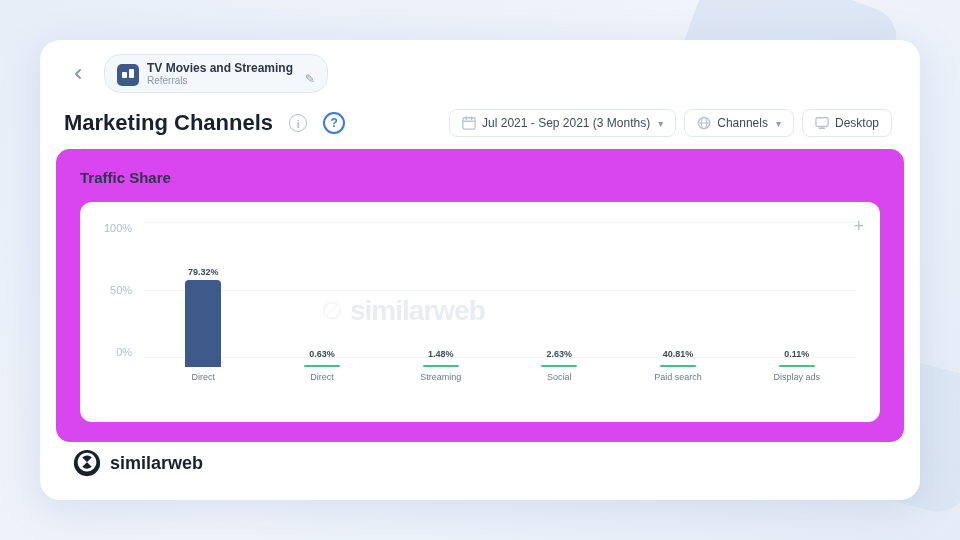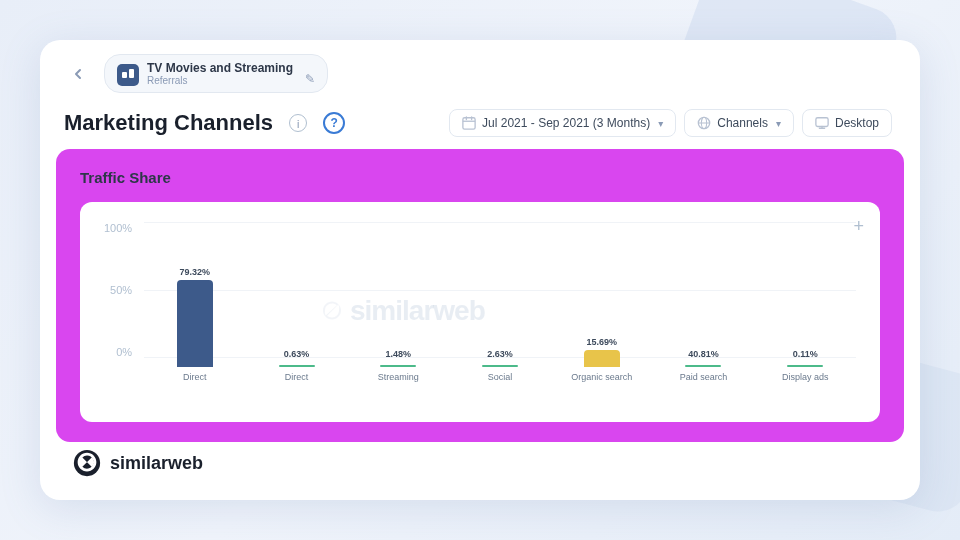--- a/index.html
+++ b/index.html
@@ -367,25 +367,20 @@
             <div class="bar-underline" style="background: rgb(76, 186, 138);"></div>
             <div class="bar-label">Streaming</div>
           </div>
           <div class="bar-group">
             <div class="bar-pct">2.63%</div>
             <div class="bar" style="height: 2px; background: transparent;"></div>
             <div class="bar-underline" style="background: rgb(76, 186, 138);"></div>
             <div class="bar-label">Social</div>
           </div>
           <div class="bar-group">
-            <div class="bar-pct">15.69%</div>
-            <div class="bar" style="height: 17.259px; background: rgb(232, 196, 74);"></div>
-            <div class="bar-label">Organic search</div>
-          </div>
-          <div class="bar-group">
             <div class="bar-pct">40.81%</div>
             <div class="bar" style="height: 2px; background: transparent;"></div>
             <div class="bar-underline" style="background: rgb(76, 186, 138);"></div>
             <div class="bar-label">Paid search</div>
           </div>
           <div class="bar-group">
             <div class="bar-pct">0.11%</div>
             <div class="bar" style="height: 2px; background: transparent;"></div>
             <div class="bar-underline" style="background: rgb(76, 186, 138);"></div>
             <div class="bar-label">Display ads</div>

